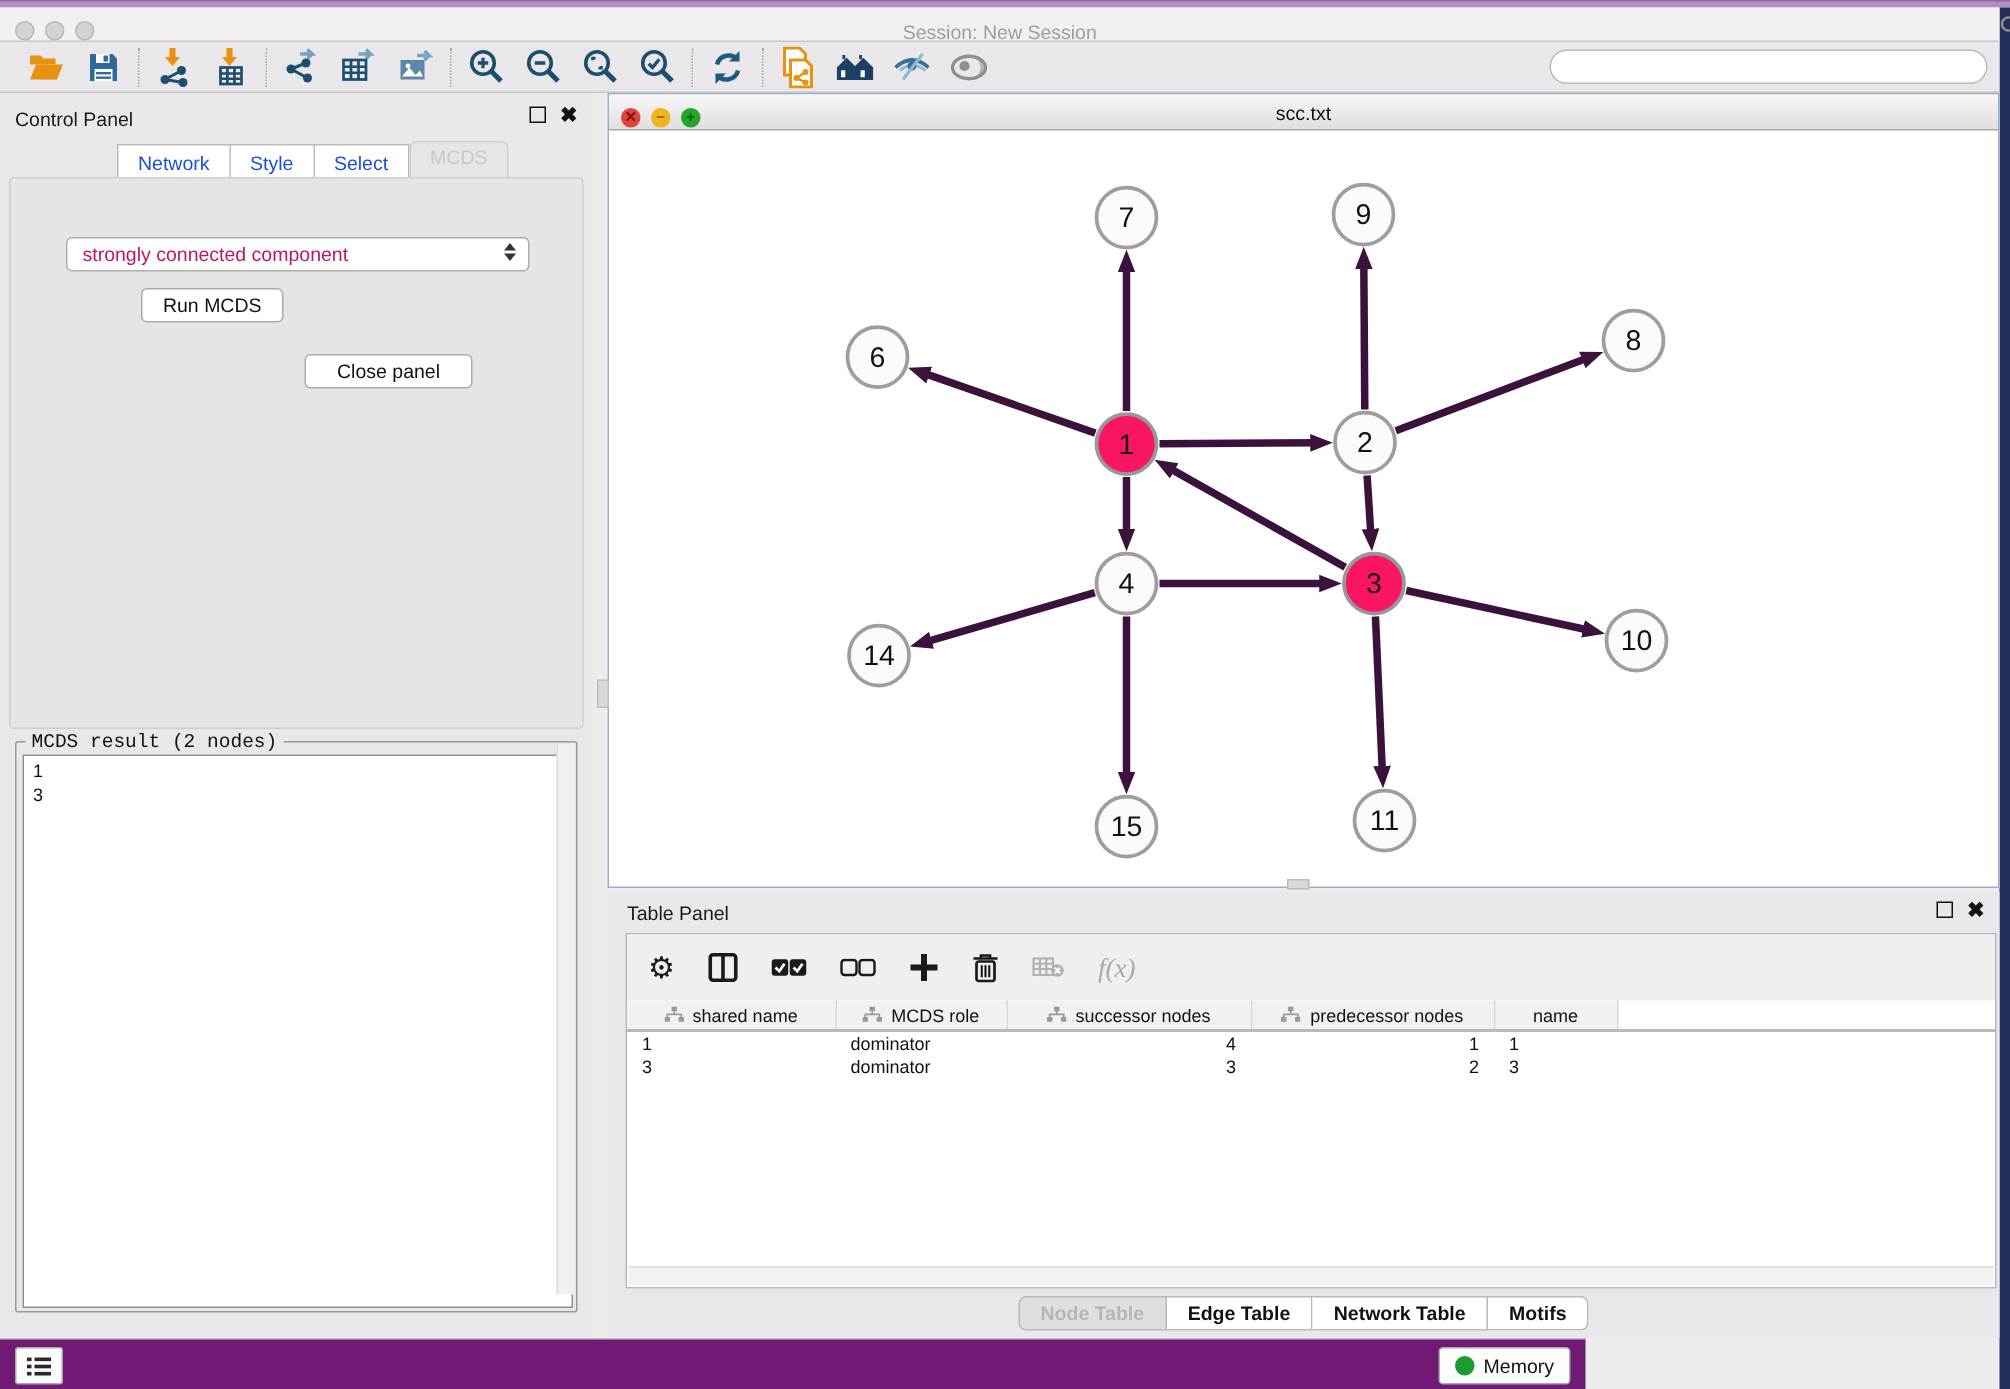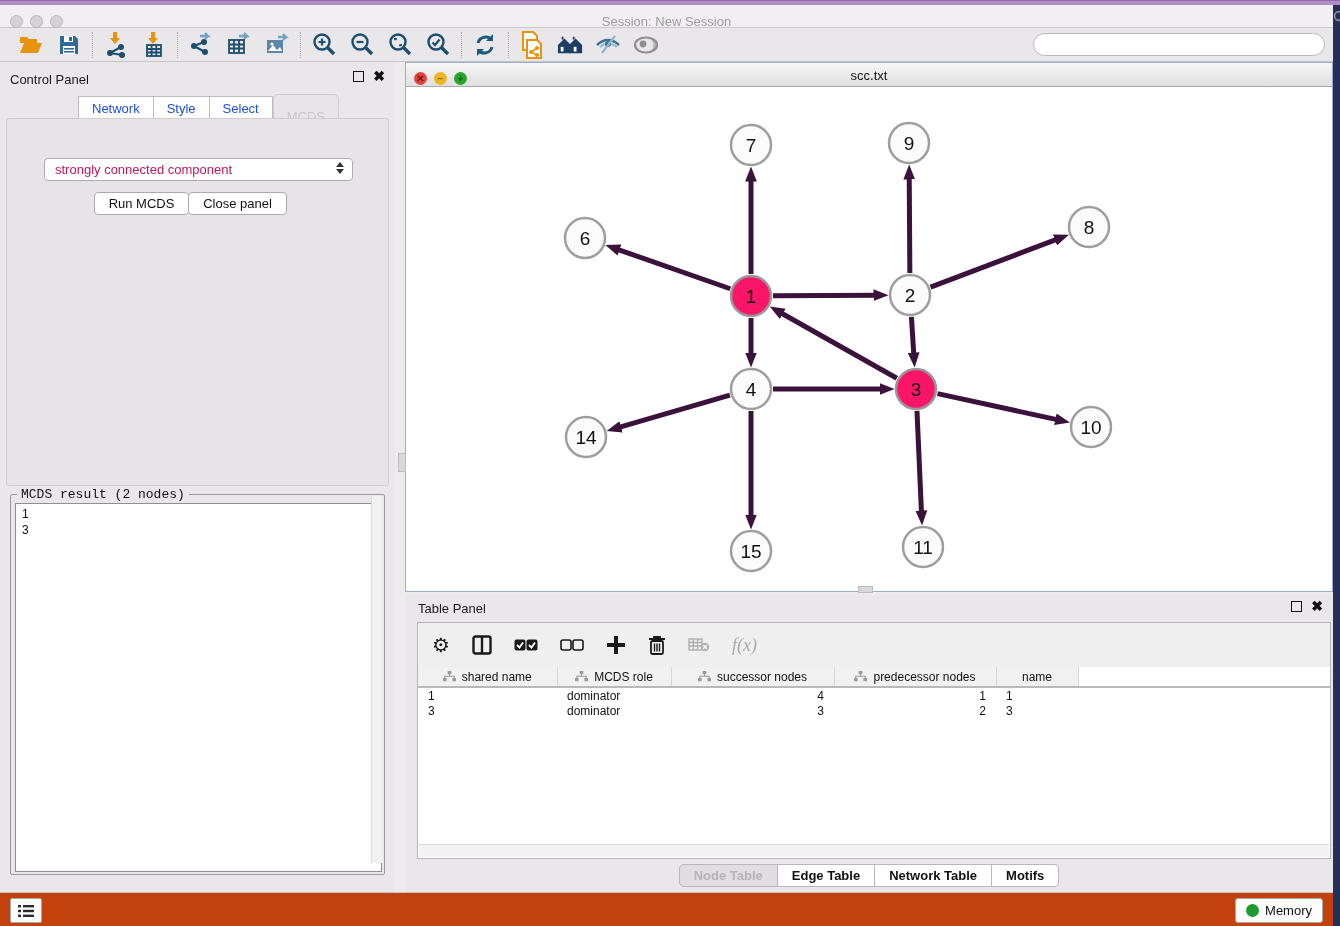--- a/index.html
+++ b/index.html
@@ -29,30 +29,30 @@
   #control-panel { left:0; top:62px; width:395px; height:830px; background:#e9e7e9; }
   #cp-header { left:10px; top:10px; font-size:13px; color:#1a1a1a; }
   .panel-btns { position:absolute; display:flex; gap:9px; align-items:center; }
   #cp-btns { right:10px; top:9px; }
   .float-box { width:11px; height:11px; border:1.5px solid #111; display:inline-block; }
   .close-x { font-size:14px; font-weight:bold; color:#111; line-height:11px; }
   .tabbar { position:absolute; display:flex; }
   #cp-tabs { left:78px; top:34px; }
   .tab { font-size:13px; padding:4px 13px; background:#fff; border:1px solid #bdbbbd; border-left:none; color:#1d4ed8; }
   .tab:first-child { border-left:1px solid #bdbbbd; }
-  .tab.ghost { background:#e7e5e7; color:#c9c7c9; border:1px solid #cfcdcf; border-radius:5px 5px 0 0; position:relative; top:-2px; padding-top:14px; }
+  .tab.ghost { background:#e7e5e7; color:#c9c7c9; border:1px solid #cfcdcf; border-radius:5px 5px 0 0; position:relative; top:-2px; padding-top:2px; }
   #cp-body { left:6px; top:56px; width:383px; height:368px; background:#e6e4e6; border:1px solid #cfcdcf; border-radius:3px; }
   #opt-label { left:0; top:75px; width:395px; text-align:center; font-size:13px; color:#111; }
   #opt-select { left:44px; top:96px; width:309px; height:23px; background:#fff; border:1px solid #aeaeae; border-radius:4px; font-size:13px; color:#be185d; display:flex; align-items:center; padding-left:10px; }
   #opt-stepper { position:absolute; right:8px; top:3px; display:flex; flex-direction:column; gap:2px; }
   .tri-up { width:0; height:0; border-left:4px solid transparent; border-right:4px solid transparent; border-bottom:5px solid #333; }
   .tri-down { width:0; height:0; border-left:4px solid transparent; border-right:4px solid transparent; border-top:5px solid #333; }
   .cp-btn { position:absolute; top:130px; height:23px; background:#fff; border:1px solid #ababab; border-radius:4px; font-size:13px; color:#111; display:flex; align-items:center; justify-content:center; }
   #run-btn { left:94px; width:95px; }
-  #close-btn { left:188px; width:99px; }
+  #close-btn { left:203px; width:112px;margin-top:44px; }
   #mcds-result { left:10px; top:432px; width:375px; height:381px; border:1px solid #9a9a9a; border-radius:2px; }
   #mcds-legend { position:absolute; left:6px; top:-8px; background:#e9e7e9; padding:0 4px; font-size:13px; color:#111;font-family:Liberation Mono, monospace; }
   #mcds-list { position:absolute; left:4px; top:8px; width:367px; height:369px; background:#fff; border:1px solid #8f8f8f; font-size:12px; color:#111; padding:2px 6px; line-height:16px; }
   #mcds-scroll { position:absolute; right:1px; top:1px; width:12px; height:367px; background:#f1f1f1; border-left:1px solid #dcdcdc; }
 
   
   #net-window { left:405px; top:62px; width:928px; height:530px; background:#fff; border:1px solid #9aaecb; }
   #net-titlebar { left:0; top:0; width:926px; height:24px; background:linear-gradient(#f7f7f7,#dfdfdf); border-bottom:1px solid #a9a9a9; }
   .mac-dot { width:13px; height:13px; border-radius:50%; display:inline-block; margin-right:7px; text-align:center; font-size:10px; font-weight:bold; line-height:13px; }
   #net-dots { left:8px; top:5px; }
@@ -77,21 +77,21 @@
   td { font-size:12px; color:#111; height:16px; padding:0 10px; white-space:nowrap; overflow:hidden; }
   .th-flex { display:flex; align-items:center; justify-content:center; gap:6px; }
   #tp-hscroll { left:1px; bottom:1px; width:910px; height:13px; background:#f2f2f2; border-top:1px solid #dadada; }
   #tp-tabs { left:0; top:269px; width:928px; display:flex; justify-content:center; }
   .btab { font-size:13px; font-weight:bold; padding:3px 14px; background:#fff; border:1px solid #b9b7b9; border-left:none; color:#111; }
   .btab:first-child { border-left:1px solid #b9b7b9; border-radius:5px 0 0 5px; }
   .btab:last-child { border-radius:0 5px 5px 0; }
   .btab.selected { background:#e0dee0; color:#b6b4b6; font-weight:bold; }
 
   
-  #statusbar { left:0; top:892px; width:1333px; height:34px; background:#c2410c; border-top:1px solid #c2c2c2; }
+  #statusbar { left:0; top:892px; width:1057px; height:34px; background:#701a75; border-top:1px solid #c2c2c2; }
   #list-btn { left:10px; top:5px; width:32px; height:25px; background:#fdfdfd; border:1px solid #a9a9a9; border-radius:2px; display:flex; align-items:center; justify-content:center; }
   #memory-btn { right:10px; top:5px; height:25px; background:#fdfdfd; border:1px solid #a9a9a9; border-radius:3px; display:flex; align-items:center; gap:6px; padding:0 10px; font-size:13px; color:#111; }
   #memory-dot { width:13px; height:13px; border-radius:50%; background:#1d9b2e; }
 </style>
 </head>
 <body>
 
 <div id="top-strip" class="abs"></div>
 <div id="desktop-strip" class="abs"></div>
 

